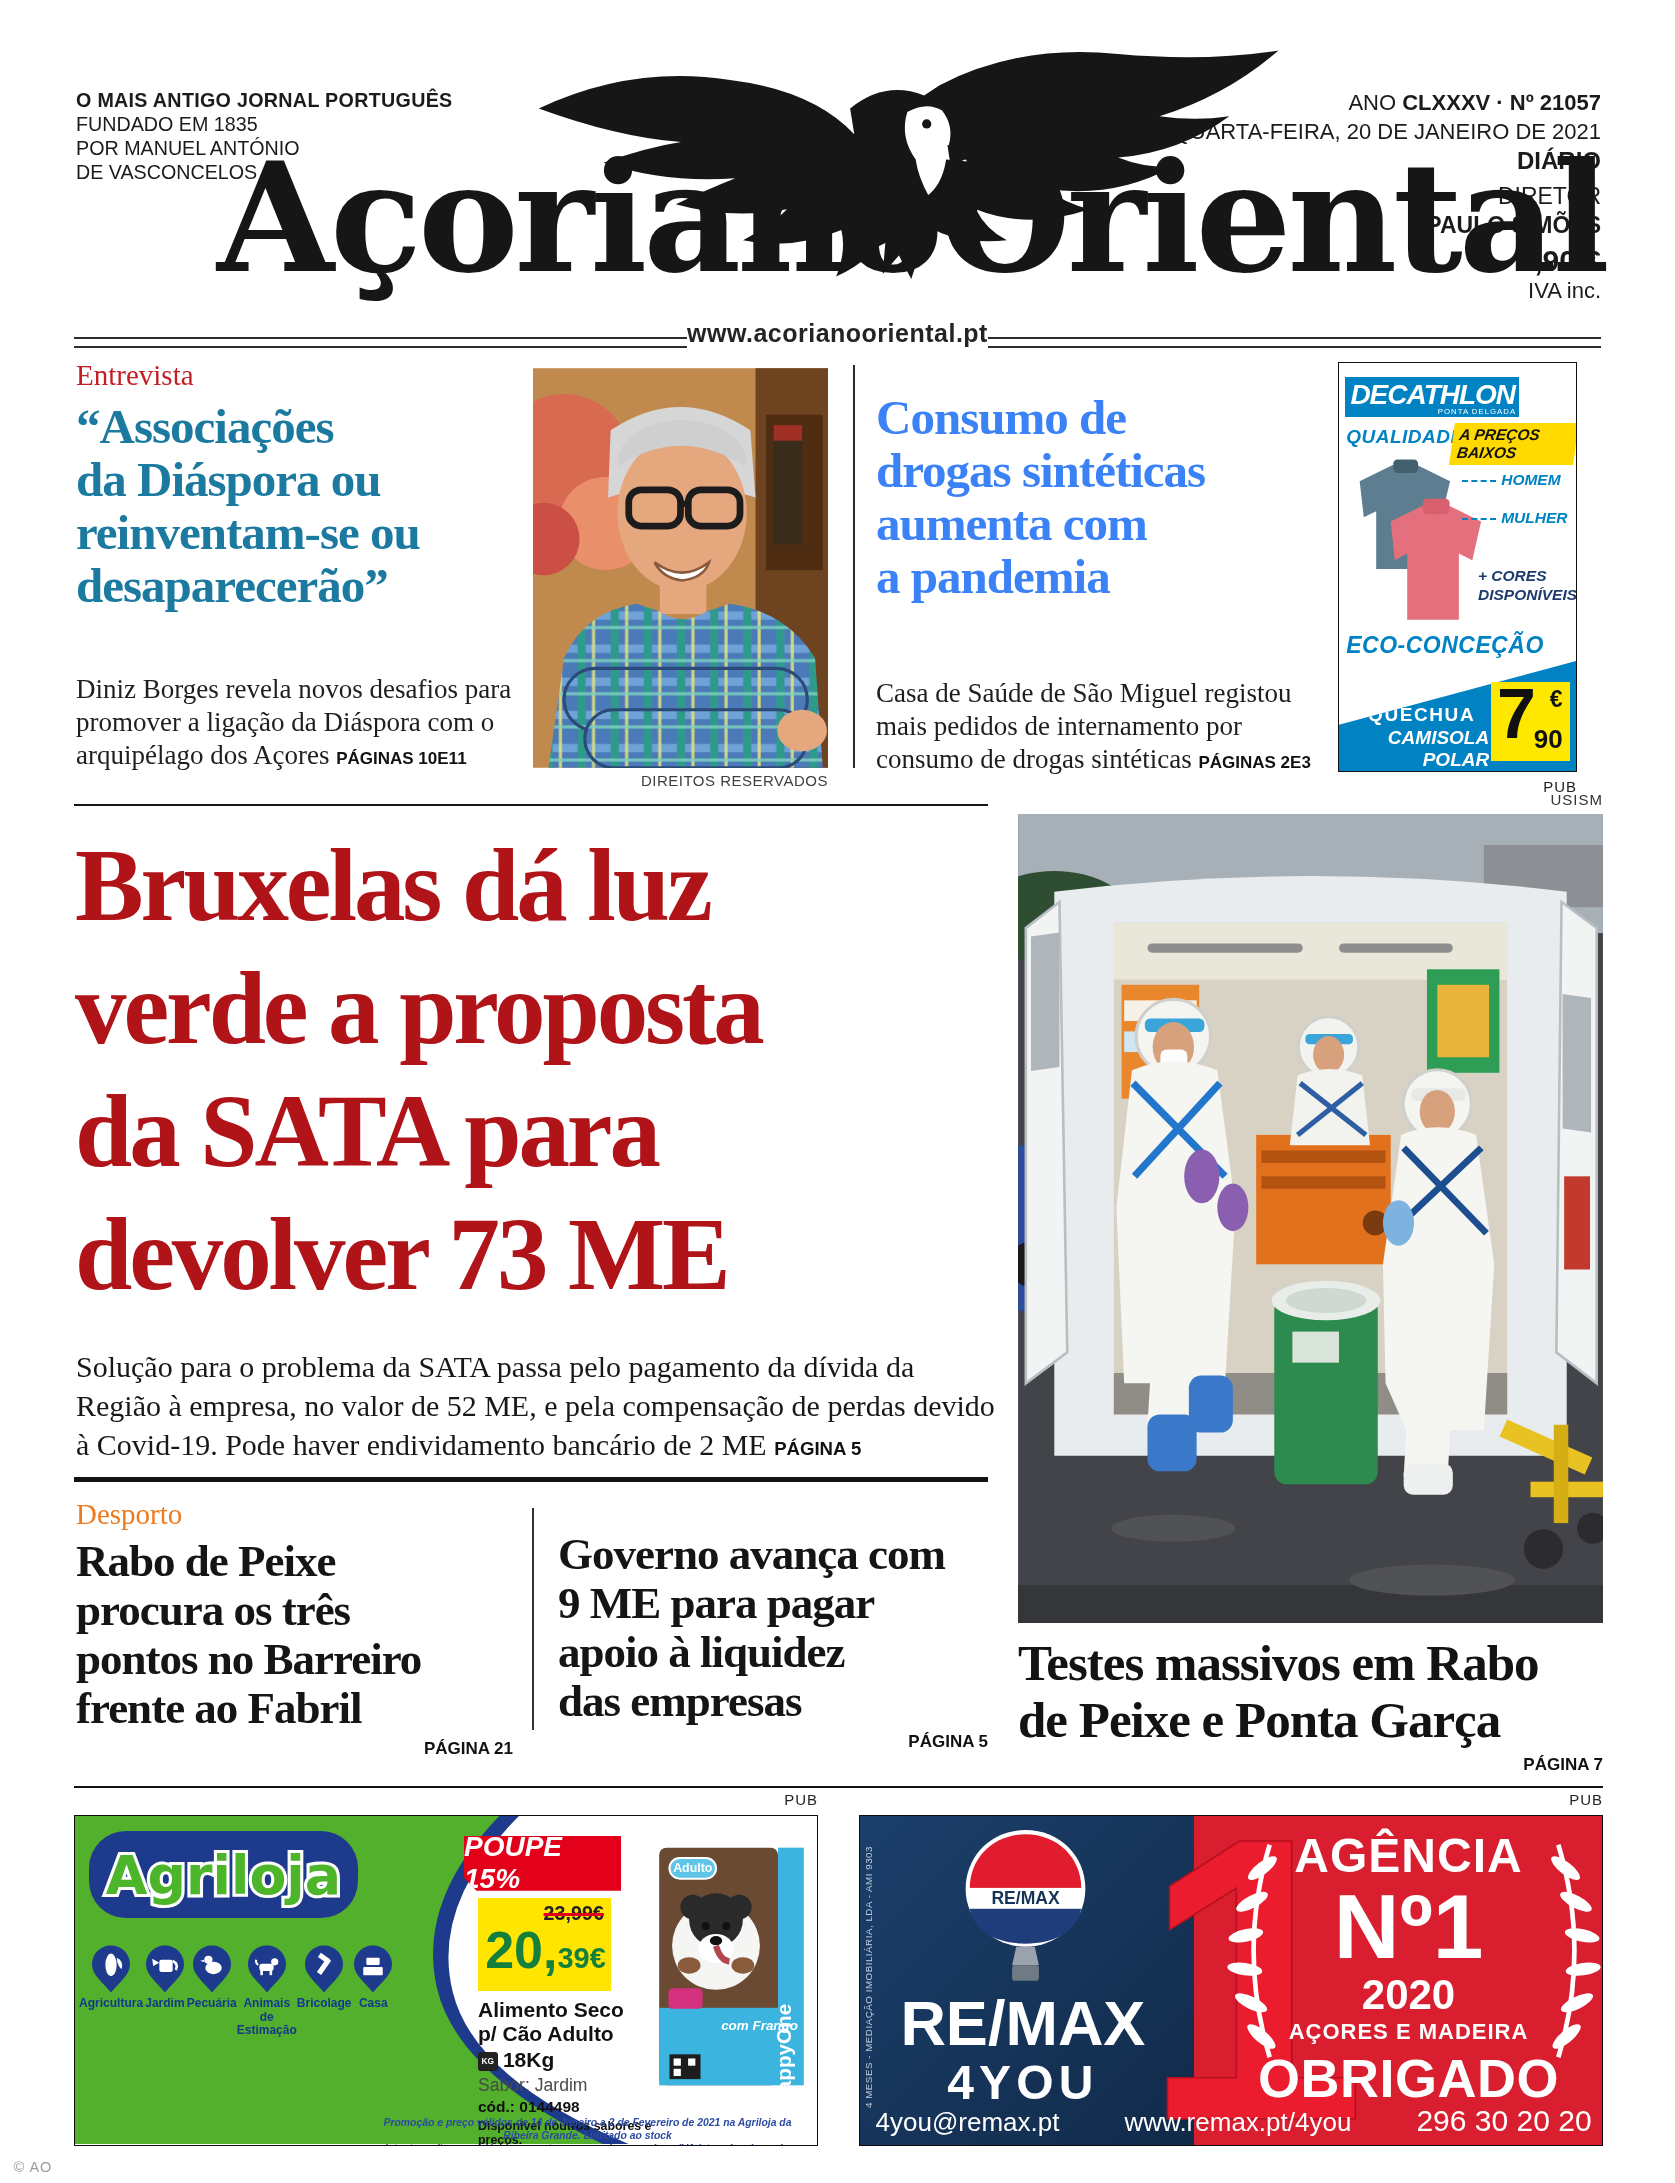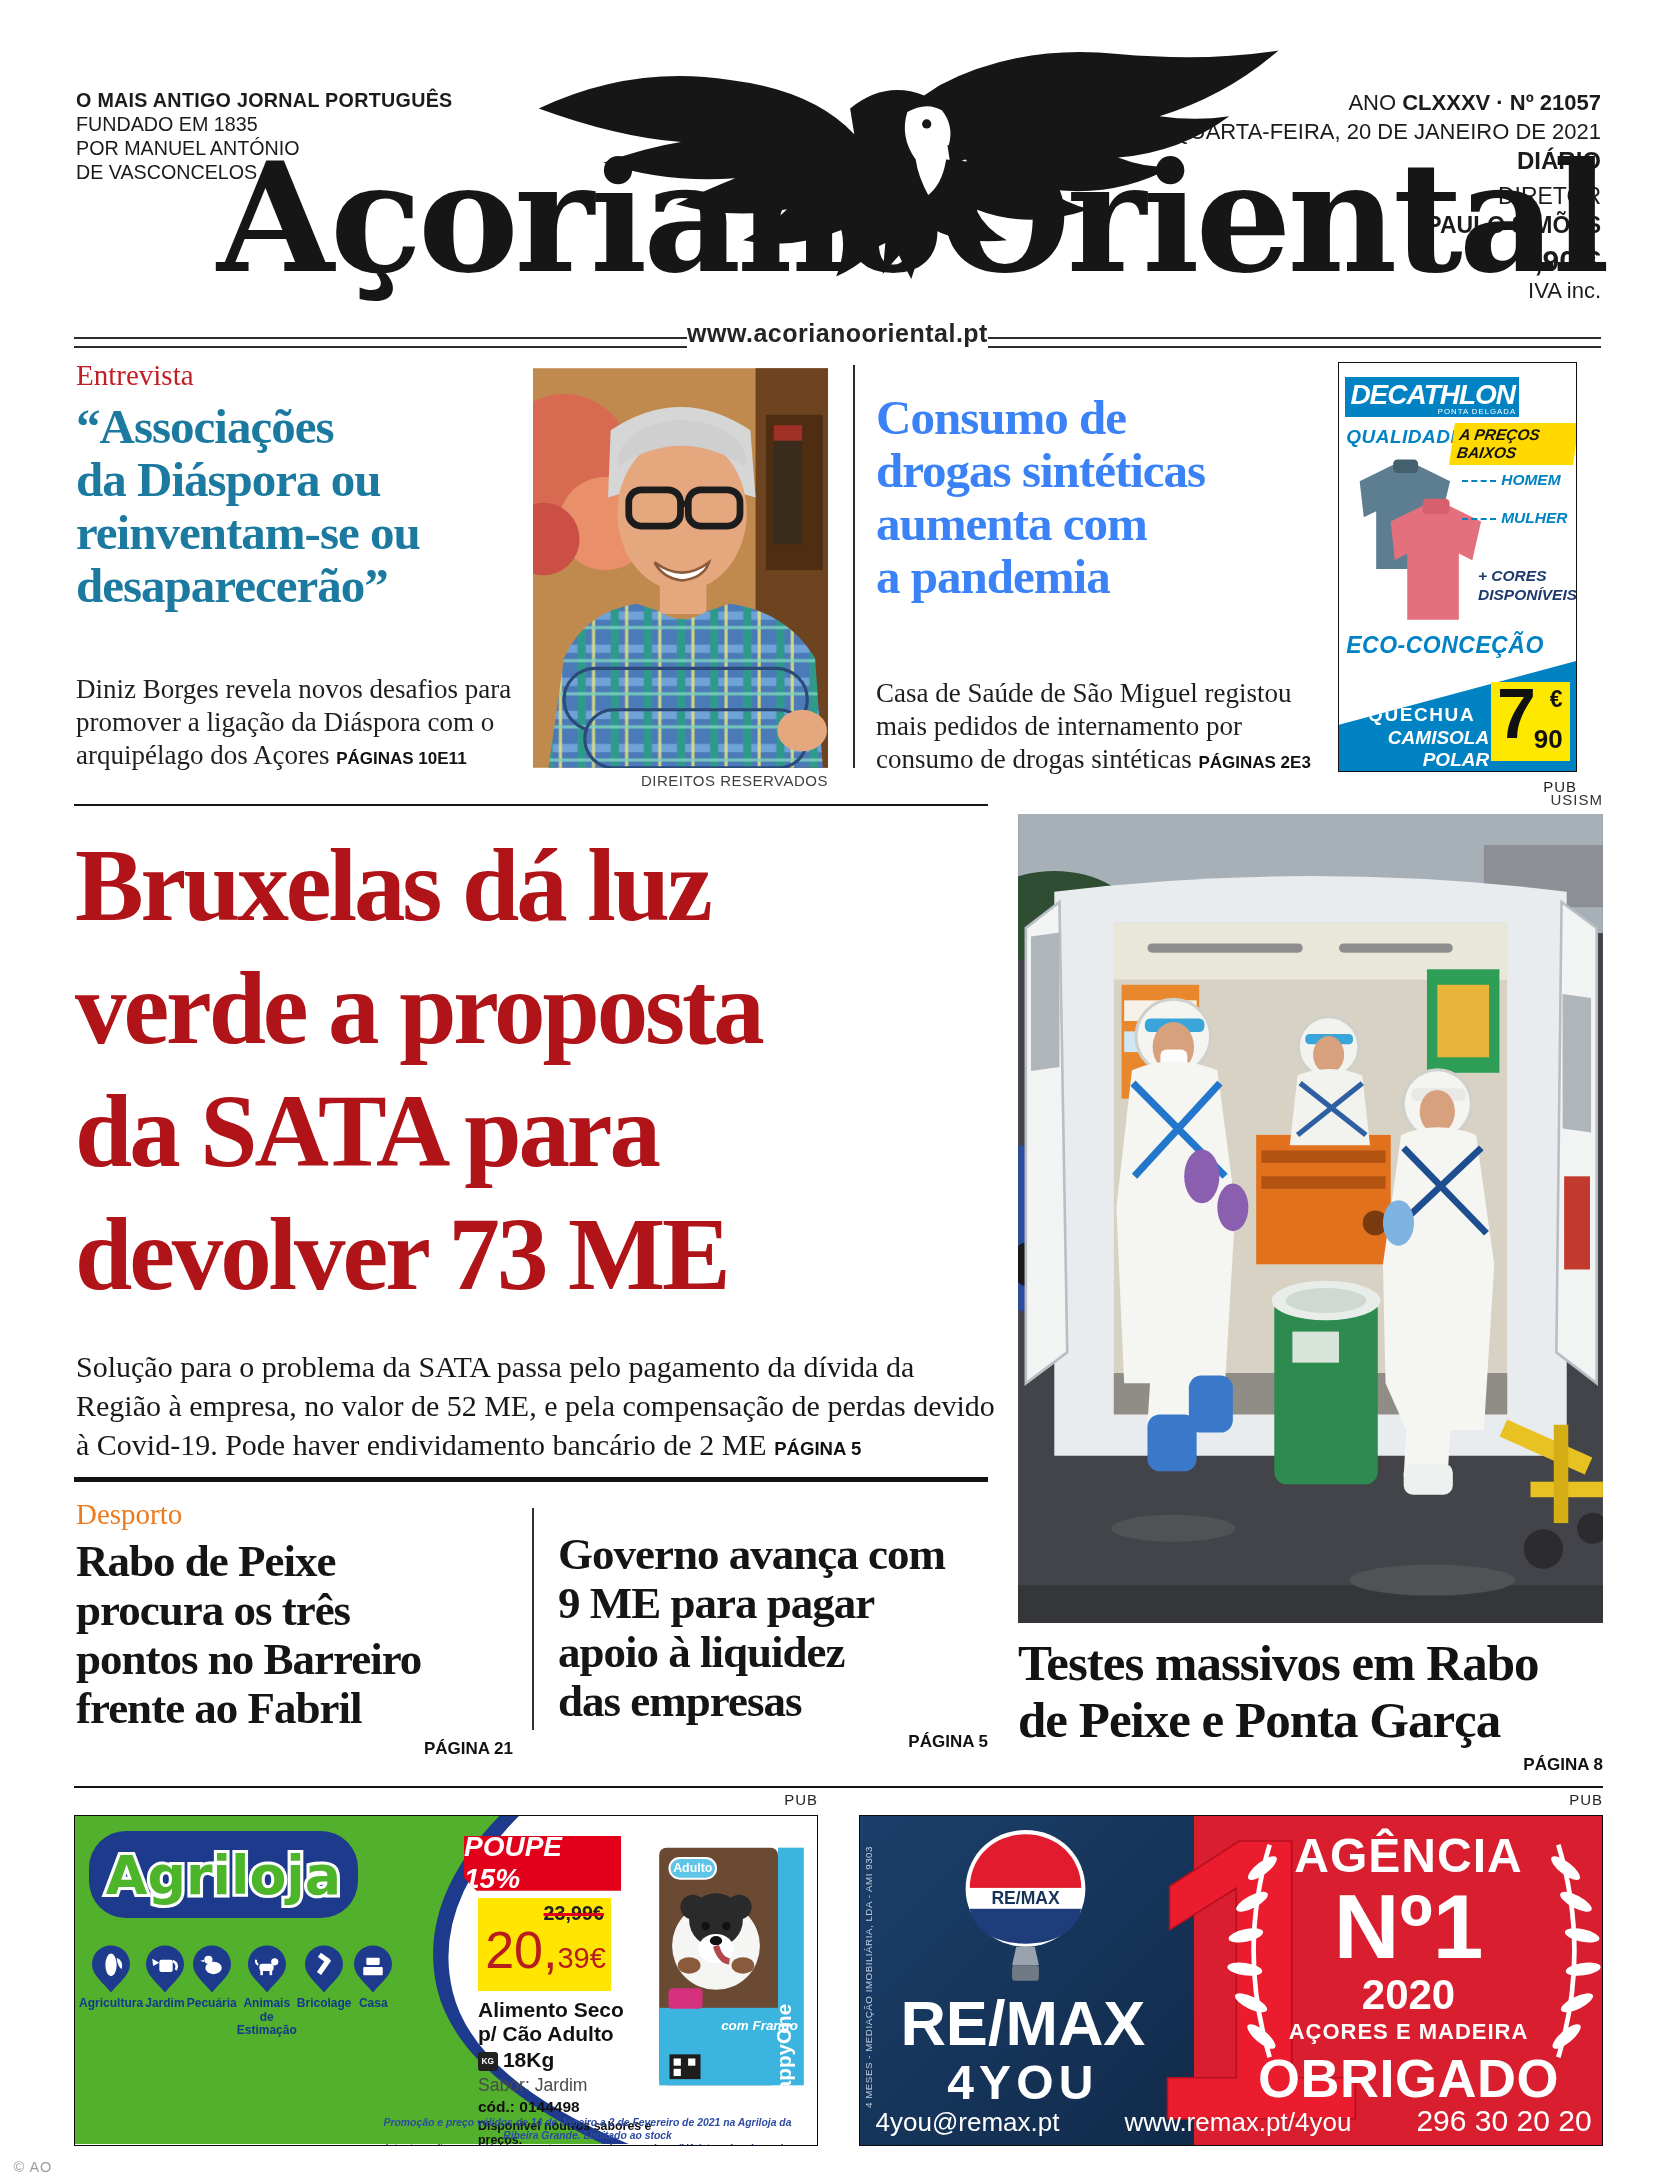--- a/index.html
+++ b/index.html
@@ -109,21 +109,21 @@
   .agri-logo { position:absolute; left:13.5px; top:14.5px; width:269px; height:87px; background:#1e3a8c; border-radius:37px; }
   .agri-cats { position:absolute; left:4.1px; top:129px; width:316px; display:flex; }
   .cat { flex:1; text-align:center; }
   .cat .lbl { font-size:12px; line-height:13.5px; color:#14398c; font-weight:bold; margin-top:2.1px; }
   .agri-poupe { position:absolute; left:389px; top:19.7px; width:157px; height:55px; background:#e2001a; color:#fff;
                 font-weight:bold; font-style:italic; font-size:28px; display:flex; align-items:center; justify-content:center;
                 clip-path:polygon(0 0,100% 0,100% 100%,8% 100%,0 76%); }
   .agri-tag { position:absolute; left:403px; top:82px; width:133px; height:93px; background:#ffe500; padding:4.1px 7.2px; box-sizing:border-box; }
   .agri-tag .old { text-align:right; font-size:19.7px; font-weight:bold; color:#222;
                    text-decoration:line-through; text-decoration-color:#e2001a; text-decoration-thickness:3.1px; }
-  .agri-tag .new { font-size:52px; font-weight:normal; color:#b91c1c; line-height:50px; }
+  .agri-tag .new { font-size:52px; font-weight:bold; color:#15803d; line-height:50px; }
   .agri-tag .new .cents { font-size:29px; }
   .agri-prod { position:absolute; left:403px; top:182px; width:176px; color:#111; }
   .agri-prod .pl { font-size:21px; line-height:24px; font-weight:bold; }
   .agri-prod .wt { font-size:21px; font-weight:bold; margin-top:2.1px; }
   .kgicon { display:inline-block; width:19.7px; height:19.7px; background:#222; color:#fff; font-size:8.3px; font-weight:bold;
             text-align:center; line-height:19.7px; border-radius:3.1px; margin-right:5.2px; vertical-align:middle; }
   .agri-prod .fl { font-size:17.6px; color:#4a4a4a; margin-top:3.1px; }
   .agri-prod .cd { font-size:15.5px; font-weight:bold; margin-top:2.1px; }
   .agri-prod .av { font-size:12.4px; font-weight:bold; margin-top:3.1px; }
   .agri-legal { position:absolute; left:290px; top:300px; width:445px; text-align:center; font-size:10.4px; line-height:13px;
@@ -427,21 +427,21 @@
       <div>das empresas</div>
     </div>
     <div class="pageref page-right">PÁGINA 5</div>
   </div>
 
   <div class="caption-story">
     <div class="head">
       <div>Testes massivos em Rabo</div>
       <div>de Peixe e Ponta Garça</div>
     </div>
-    <div class="pageref page-right">PÁGINA 8</div>
+    <div class="pageref page-right">PÁGINA 7</div>
   </div>
 
   <div class="rule-c"></div>
   <div class="pub pub-agri">PUB</div>
   <div class="pub pub-remax">PUB</div>
 
   <div class="ad-agri">
     <svg class="agri-bg" width="741" height="328" viewBox="0 0 1432 634" preserveAspectRatio="none">
       <rect width="1432" height="634" fill="#ffffff"></rect>
       <path d="M0,0 H858 Q688,170 730,340 Q772,510 1070,634 H0 Z" fill="#1e3a8c"></path>

